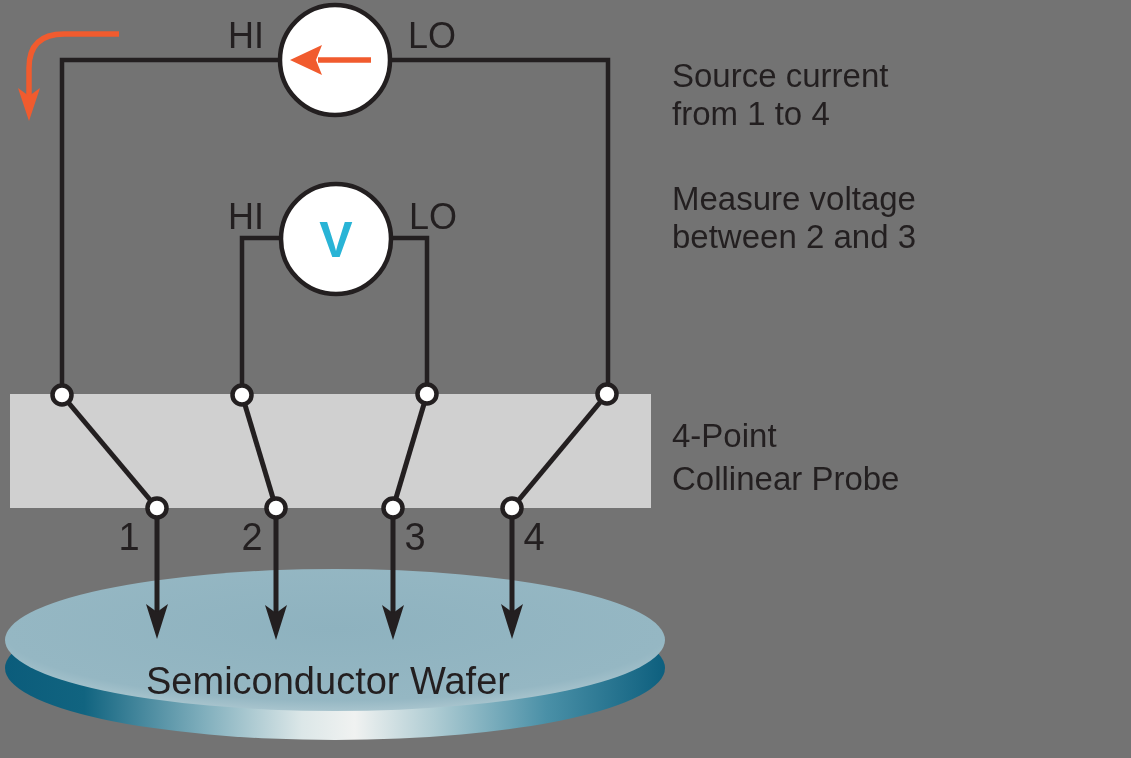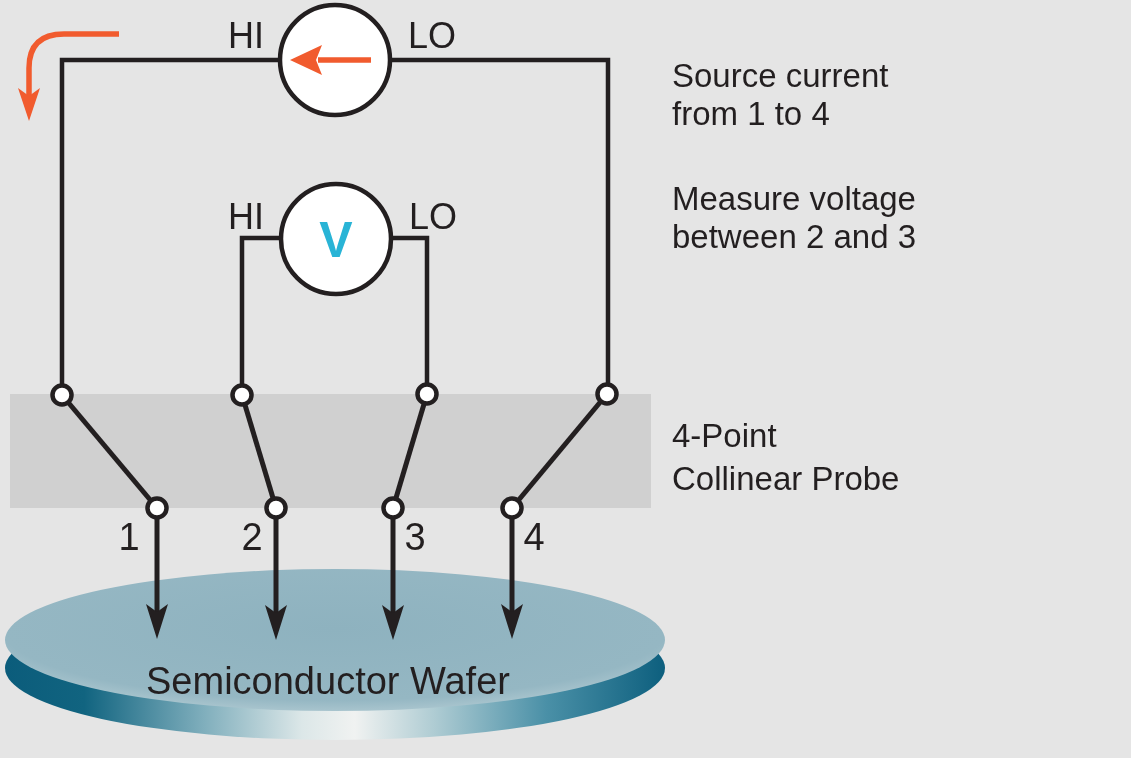--- a/index.html
+++ b/index.html
@@ -1,17 +1,17 @@
 <!DOCTYPE html>
 <html><head>
 <meta charset="utf-8">
 <title>4-Point Collinear Probe</title>
 <style>
   html,body{margin:0;padding:0;background:#ffffff;}
-  .canvas{position:relative;width:1131px;height:758px;background:#e5e5e5;overflow:hidden;}
+  .canvas{position:relative;width:1131px;height:758px;background:#737373;overflow:hidden;}
   svg{display:block;}
   .wire{fill:none;stroke:#231F20;stroke-width:4.5;stroke-linejoin:miter;}
   .lever{fill:none;stroke:#231F20;stroke-width:5;}
   .needle{fill:none;stroke:#231F20;stroke-width:5;}
   .node{fill:#ffffff;stroke:#231F20;stroke-width:4.5;}
   .meter-circle{fill:#ffffff;stroke:#231F20;stroke-width:4.5;}
   .head{stroke:none;fill:#231F20;}
   .lbl{font-family:"Liberation Sans","DejaVu Sans",sans-serif;fill:#231F20;}
   .hi-lo{font-size:36px;}
   .pin-num{font-size:38px;}

